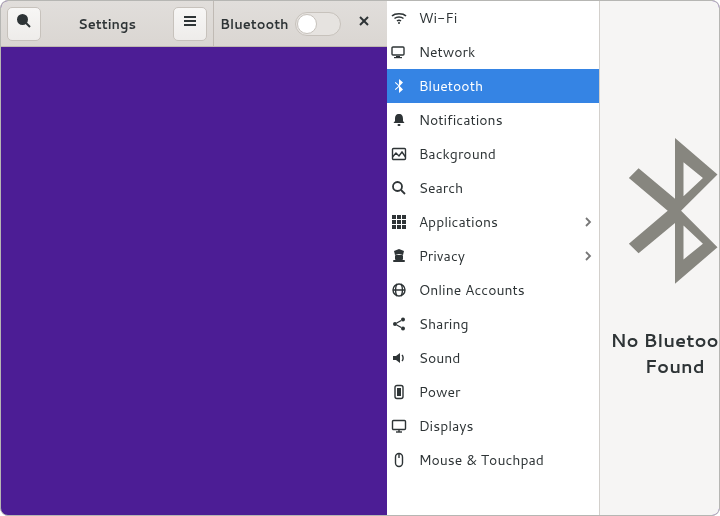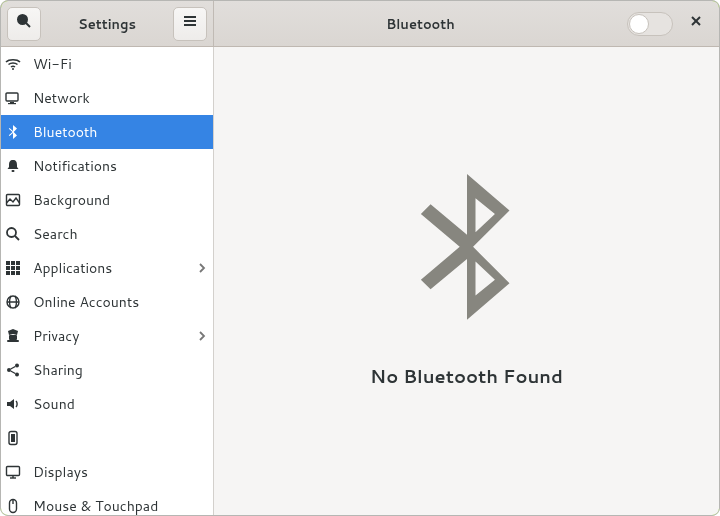--- a/index.html
+++ b/index.html
@@ -1,17 +1,17 @@
 <!DOCTYPE html>
 <html><head>
 <meta charset="utf-8">
 <style>
   * { box-sizing: border-box; margin: 0; padding: 0; }
   html, body { width: 720px; height: 516px; overflow: hidden; font-family: Cantarell, "Segoe UI", sans-serif; font-size: 14px; color: #2e3436; }
-  .window { width: 720px; height: 516px; display: flex; flex-direction: column; background: #84cc16; border: 1px solid #b6b6b3; border-radius: 8px; overflow: hidden; }
+  .window { width: 720px; height: 516px; display: flex; flex-direction: row; background: #4c1d95; border: 1px solid #b6b6b3; border-radius: 8px; overflow: hidden; }
   .titlebar { height: 46px; display: flex; background: linear-gradient(#e1dedb, #dad6d2); border-bottom: 1px solid #bfb8b1; }
   .tb-left { width: 213px; display: flex; align-items: center; padding: 0 6px; gap: 6px; border-right: 1px solid #c0bab4; }
   .tb-right { flex: 1; display: flex; align-items: center; padding: 0 6px; gap: 6px; }
   .tb-title { flex: 1; text-align: center; font-weight: 700; color: #2e3436; font-size: 13px; }
   .hbtn { width: 34px; height: 34px; border: 1px solid #c7c2bc; border-radius: 5px; background: linear-gradient(#f7f6f5,#eeeceA); display: flex; align-items: center; justify-content: center; cursor: pointer; }
   .hbtn svg { width: 16px; height: 16px; stroke: #2e3436; fill: #2e3436; }
   .hbtn.plain { border: none; background: transparent; }
   .switch { width: 46px; height: 24px; border: 1px solid #c7c2bc; border-radius: 12px; background: #e6e3e0; position: relative; cursor: pointer; }
   .switch .knob { position: absolute; top: 1px; left: 1px; width: 20px; height: 20px; border-radius: 50%; background: #ffffff; border: 1px solid #c7c2bc; }
   .body { flex: 1; display: flex; min-height: 0; }
@@ -143,42 +143,42 @@
               <rect x="11" y="11" width="4" height="4"></rect>
             </svg>
           </span>
           <span class="label">Applications</span>
           <span class="chev"><svg viewBox="0 0 10 10" fill="none" stroke="currentColor" stroke-width="1.8">
               <path d="M3 1 L7 5 L3 9"></path>
             </svg></span>
         </div>
         <div class="item">
           <span class="icon">
-            <svg viewBox="0 0 16 16" fill="none" stroke="currentColor" stroke-width="1.4">
-              <circle cx="8" cy="8" r="6"></circle>
-              <path d="M6 14 C4 11 4 5 6 2 M10 14 C12 11 12 5 10 2 M2 8 L14 8"></path>
-            </svg>
-          </span>
-          <span class="label">Online Accounts</span>
-        </div>
-        <div class="item">
-          <span class="icon">
             <svg viewBox="0 0 16 16" fill="currentColor">
               <path d="M8 1 L3 3 L4 7 L8 6 L12 7 L13 3 Z"></path>
               <rect x="4" y="7" width="8" height="5" rx="1"></rect>
               <rect x="2" y="12" width="12" height="2" rx="1"></rect>
             </svg>
           </span>
           <span class="label">Privacy</span>
           <span class="chev"><svg viewBox="0 0 10 10" fill="none" stroke="currentColor" stroke-width="1.8">
               <path d="M3 1 L7 5 L3 9"></path>
             </svg></span>
         </div>
         <div class="item">
           <span class="icon">
+            <svg viewBox="0 0 16 16" fill="none" stroke="currentColor" stroke-width="1.4">
+              <circle cx="8" cy="8" r="6"></circle>
+              <path d="M6 14 C4 11 4 5 6 2 M10 14 C12 11 12 5 10 2 M2 8 L14 8"></path>
+            </svg>
+          </span>
+          <span class="label">Online Accounts</span>
+        </div>
+        <div class="item">
+          <span class="icon">
             <svg viewBox="0 0 16 16" fill="currentColor">
               <circle cx="12" cy="3.5" r="2"></circle>
               <circle cx="4" cy="8" r="2"></circle>
               <circle cx="12" cy="12.5" r="2"></circle>
               <path d="M10.3 4.5 L5.7 7 M5.7 9 L10.3 11.5" stroke="currentColor" stroke-width="1.4"></path>
             </svg>
           </span>
           <span class="label">Sharing</span>
         </div>
         <div class="item">
@@ -190,20 +190,21 @@
           </span>
           <span class="label">Sound</span>
         </div>
         <div class="item">
           <span class="icon">
             <svg viewBox="0 0 16 16" fill="none" stroke="currentColor" stroke-width="1.4">
               <rect x="4" y="1.5" width="8" height="13" rx="2"></rect>
               <rect x="6" y="4" width="4" height="8" fill="currentColor" stroke="none"></rect>
             </svg>
           </span>
+          <span class="label">Power</span>
         </div>
         <div class="item">
           <span class="icon">
             <svg viewBox="0 0 16 16" fill="none" stroke="currentColor" stroke-width="1.4">
               <rect x="1.5" y="2.5" width="13" height="9" rx="1"></rect>
               <line x1="5" y1="14" x2="11" y2="14"></line>
               <line x1="8" y1="11.5" x2="8" y2="14"></line>
             </svg>
           </span>
           <span class="label">Displays</span>

